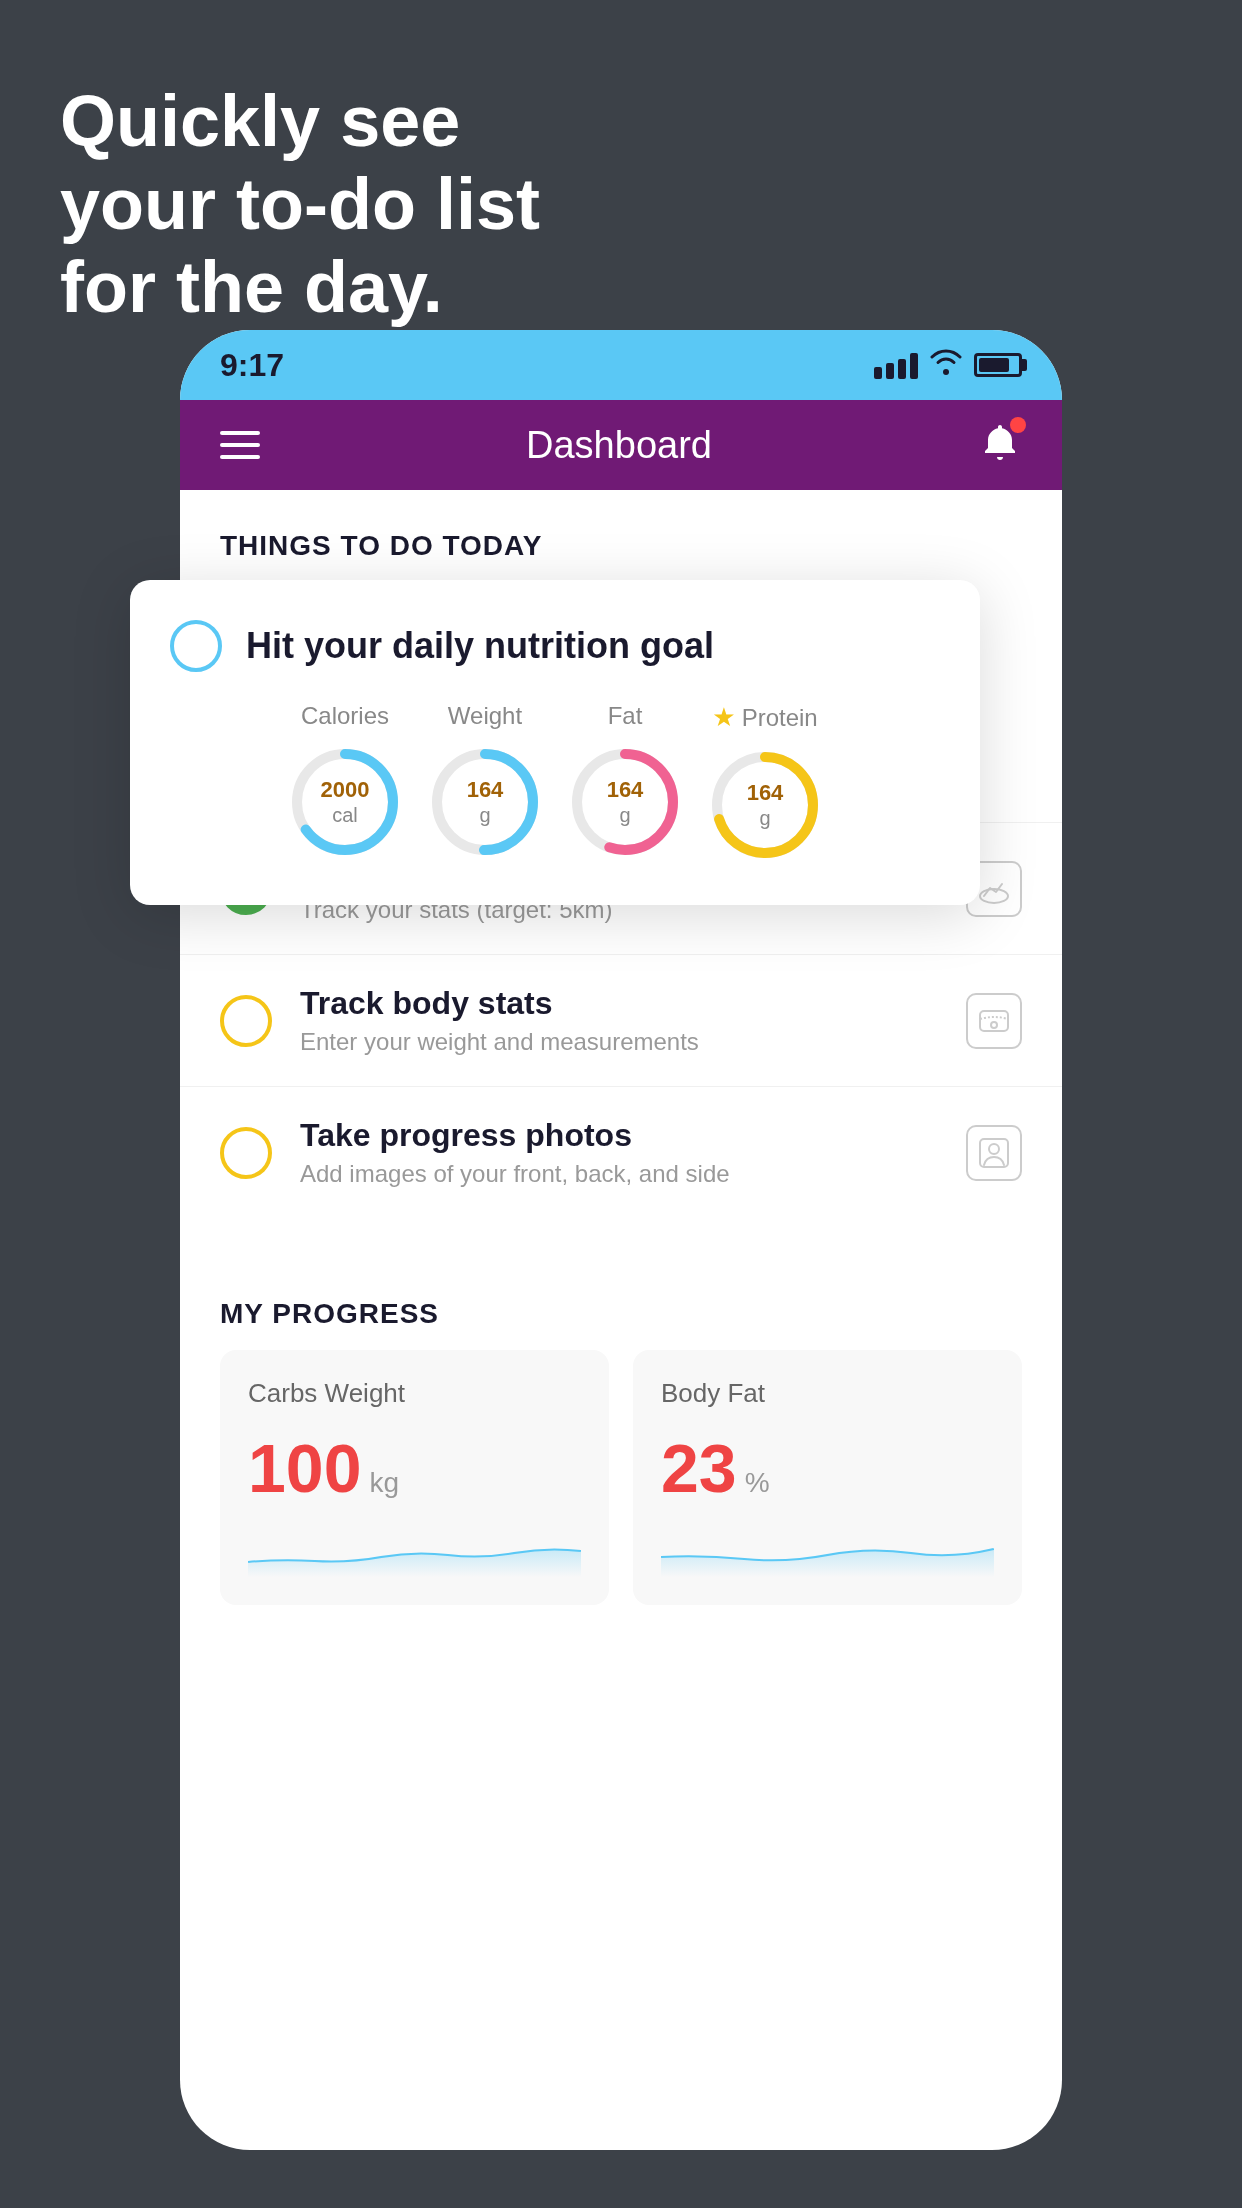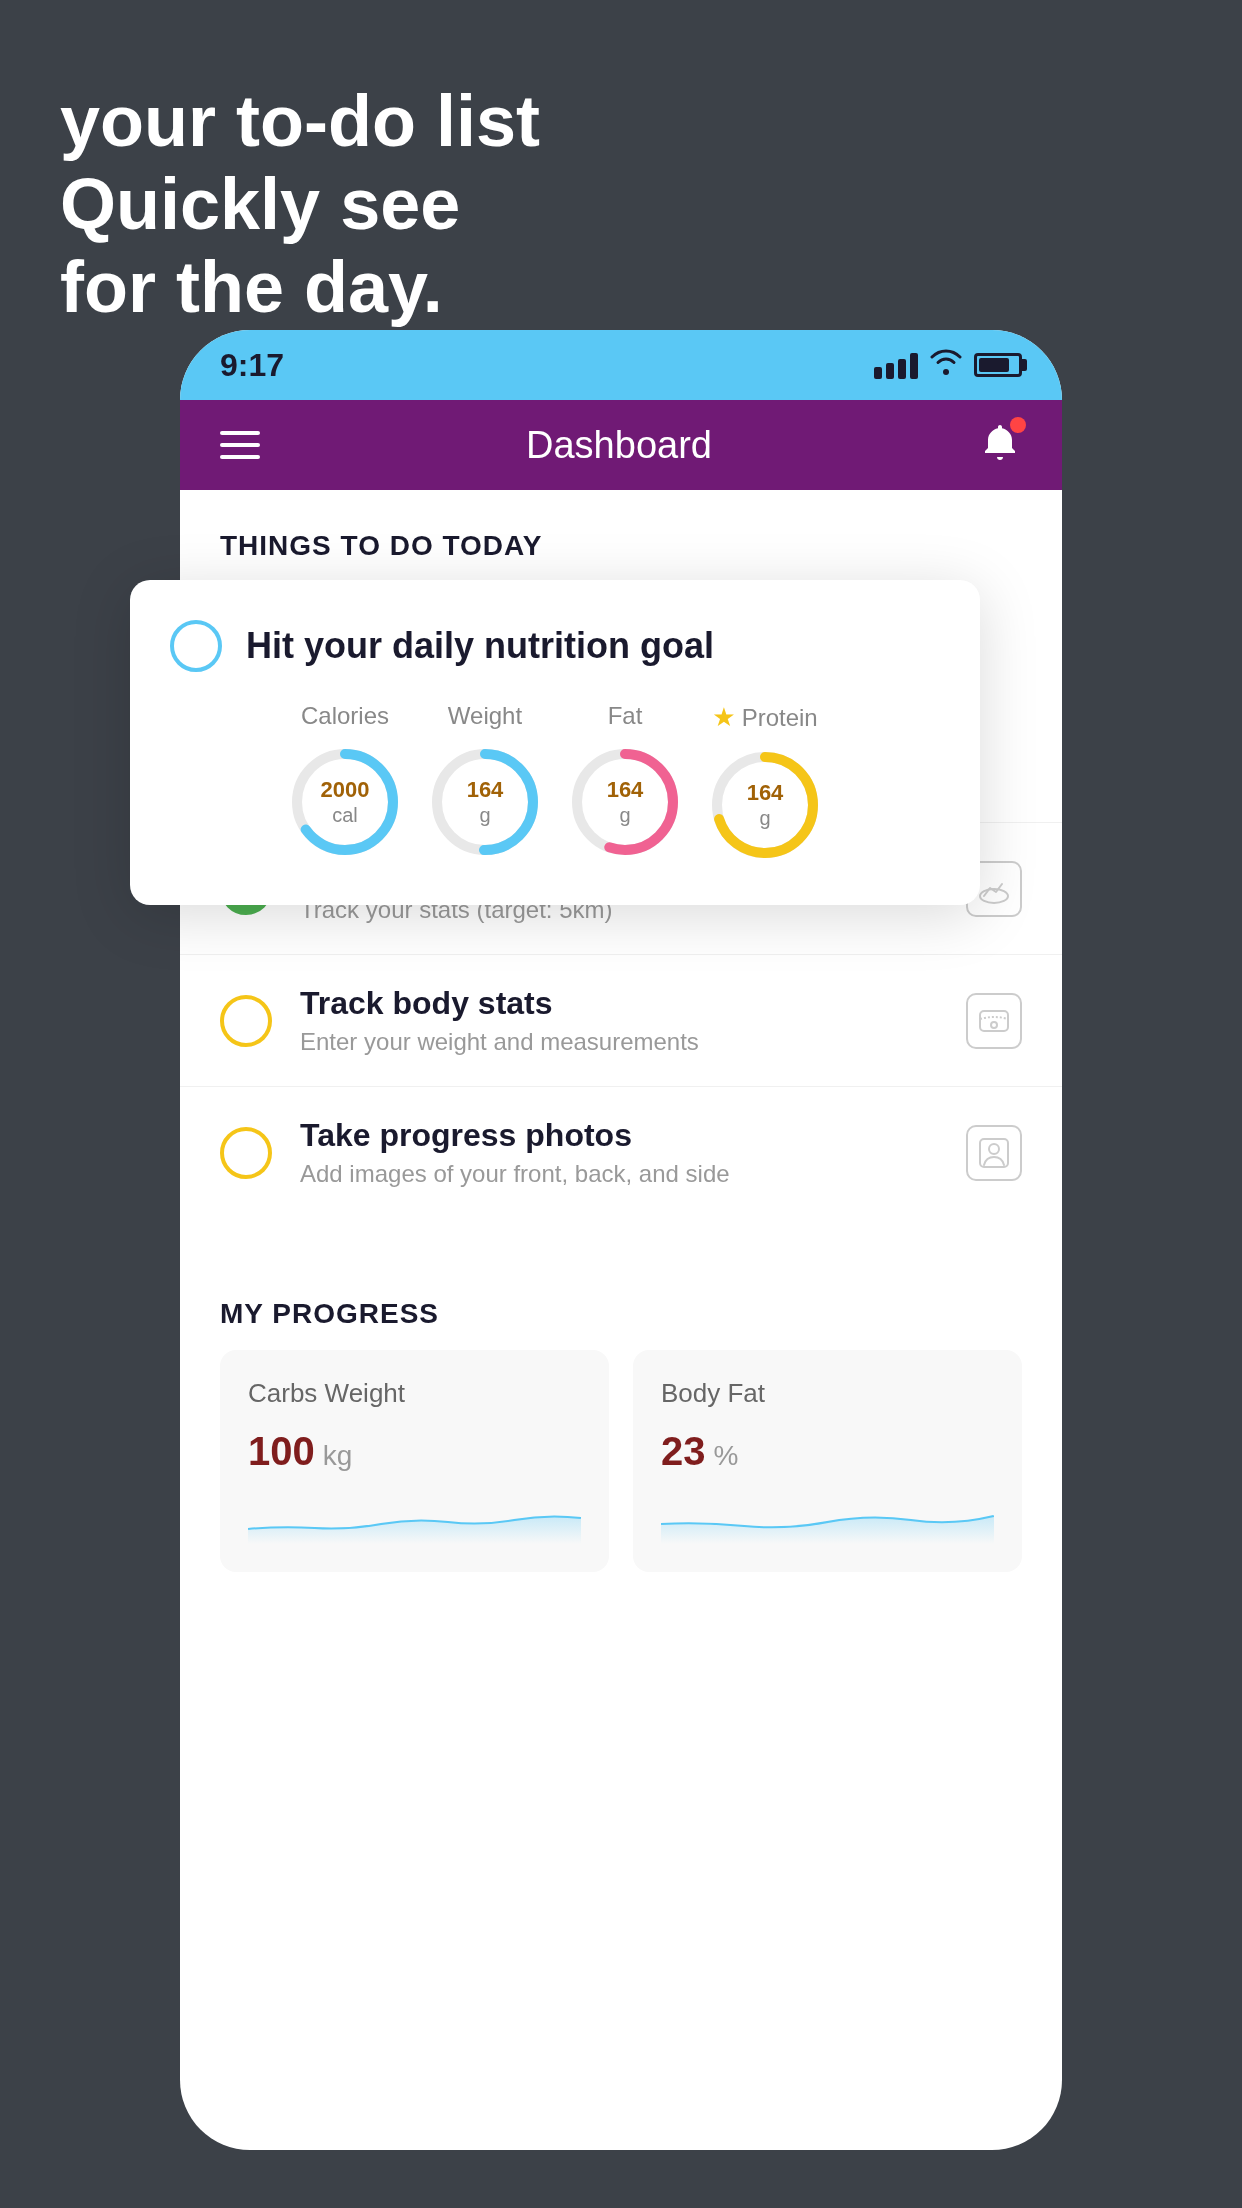--- a/index.html
+++ b/index.html
@@ -337,23 +337,23 @@
     }
 
     .progress-value-row {
       display: flex;
       align-items: baseline;
       gap: 8px;
       margin-bottom: 20px;
     }
 
     .progress-value {
-      font-size: 40px;
+      font-size: 68px;
       font-weight: 700;
-      color: #7f1d1d;
+      color: #ef4444;
     }
 
     .progress-unit {
       font-size: 28px;
       color: #999;
     }
 
     .progress-chart {
       height: 50px;
       position: relative;
@@ -389,22 +389,22 @@
       position: relative;
     }
 
   </style>
 </head>
 <body>
 
 <div class="bg"></div>
 
 <div class="hero-text">
+  <div>Quickly see</div>
   <div>your to-do list</div>
-  <div>Quickly see</div>
   <div>for the day.</div>
 </div>
 
 <div class="phone-screen">
   <div class="phone-inner">
 
     <div class="status-bar">
       <span class="status-time">9:17</span>
       <div class="status-icons">
         <div class="signal-bars">

